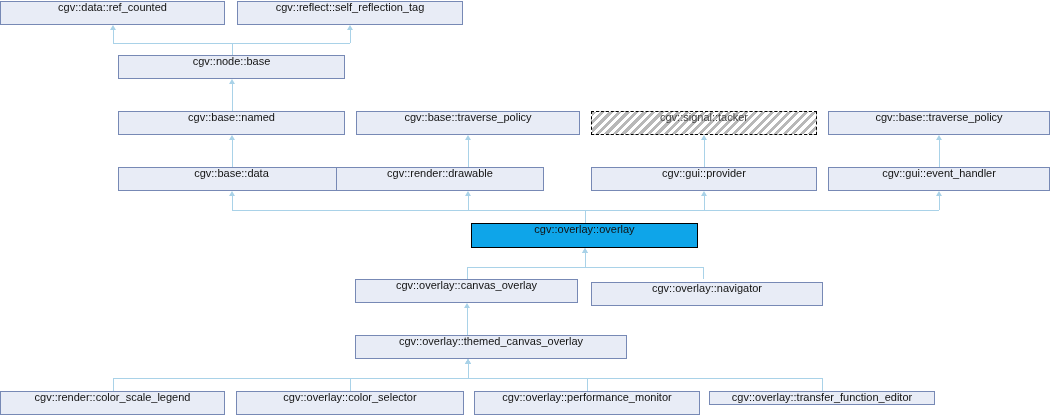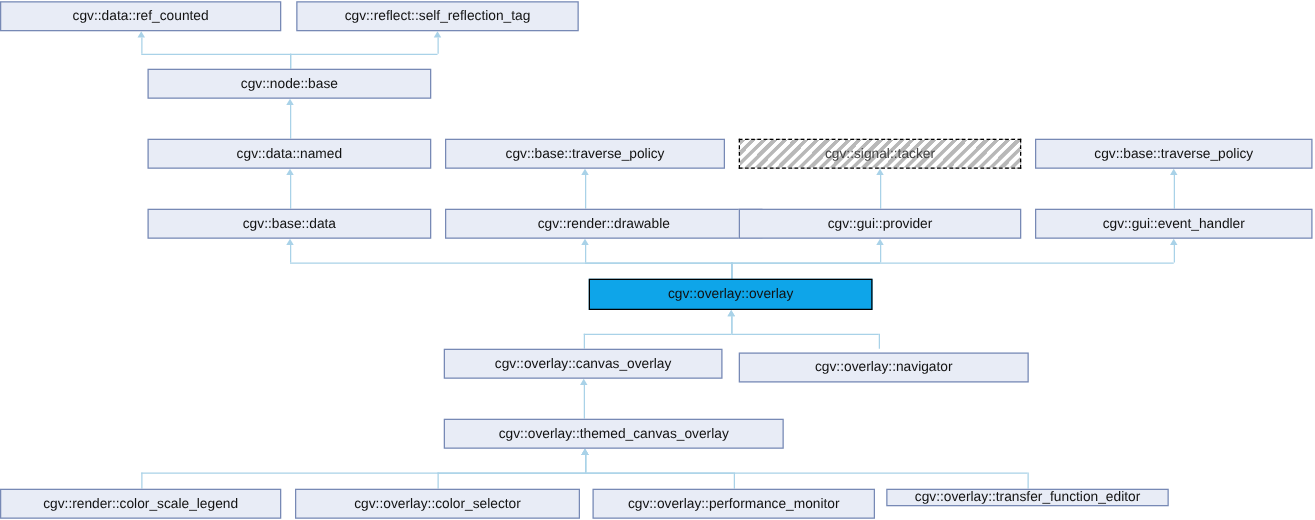--- a/index.html
+++ b/index.html
@@ -17,21 +17,20 @@
   }
   .node {
     position: absolute;
     box-sizing: border-box;
     border: 1px solid #7789b5;
     background: #e8ecf6;
     color: #111111;
     font-size: 11px;
     line-height: 1;
     display: flex;
-    align-items: center;
     justify-content: center;
     text-align: center;
     white-space: nowrap;
     letter-spacing: 0px;
   }
   .node.focus {
     border: 1.5px solid #000000;
     background: #0ea5e9;
   }
   .node.hatched {
@@ -138,35 +137,35 @@
       <div class="node" style="left: 0px; top: 1px; width: 225px; height: 24px;">
         <span class="node-label">cgv::data::ref_counted</span>
       </div>
       <div class="node" style="left: 237px; top: 1px; width: 226px; height: 24px;">
         <span class="node-label">cgv::reflect::self_reflection_tag</span>
       </div>
       <div class="node" style="left: 118px; top: 55px; width: 227px; height: 24px;">
         <span class="node-label">cgv::node::base</span>
       </div>
       <div class="node" style="left: 118px; top: 111px; width: 227px; height: 24px;">
-        <span class="node-label">cgv::data::named</span>
+        <span class="node-label">cgv::base::named</span>
       </div>
       <div class="node" style="left: 356px; top: 111px; width: 224px; height: 24px;">
         <span class="node-label">cgv::base::traverse_policy</span>
       </div>
       <div class="node hatched" style="left: 591px; top: 111px; width: 226px; height: 24px;">
         <span class="node-label">cgv::signal::tacker</span>
       </div>
       <div class="node" style="left: 828px; top: 111px; width: 222px; height: 24px;">
         <span class="node-label">cgv::base::traverse_policy</span>
       </div>
       <div class="node" style="left: 118px; top: 167px; width: 227px; height: 24px;">
         <span class="node-label">cgv::base::data</span>
       </div>
-      <div class="node" style="left: 356px; top: 167px; width: 254px; height: 24px;">
+      <div class="node" style="left: 336px; top: 167px; width: 208px; height: 24px;">
         <span class="node-label">cgv::render::drawable</span>
       </div>
       <div class="node" style="left: 591px; top: 167px; width: 226px; height: 24px;">
         <span class="node-label">cgv::gui::provider</span>
       </div>
       <div class="node" style="left: 828px; top: 167px; width: 222px; height: 24px;">
         <span class="node-label">cgv::gui::event_handler</span>
       </div>
       <div class="node focus" style="left: 471px; top: 223px; width: 227px; height: 25px;">
         <span class="node-label">cgv::overlay::overlay</span>

